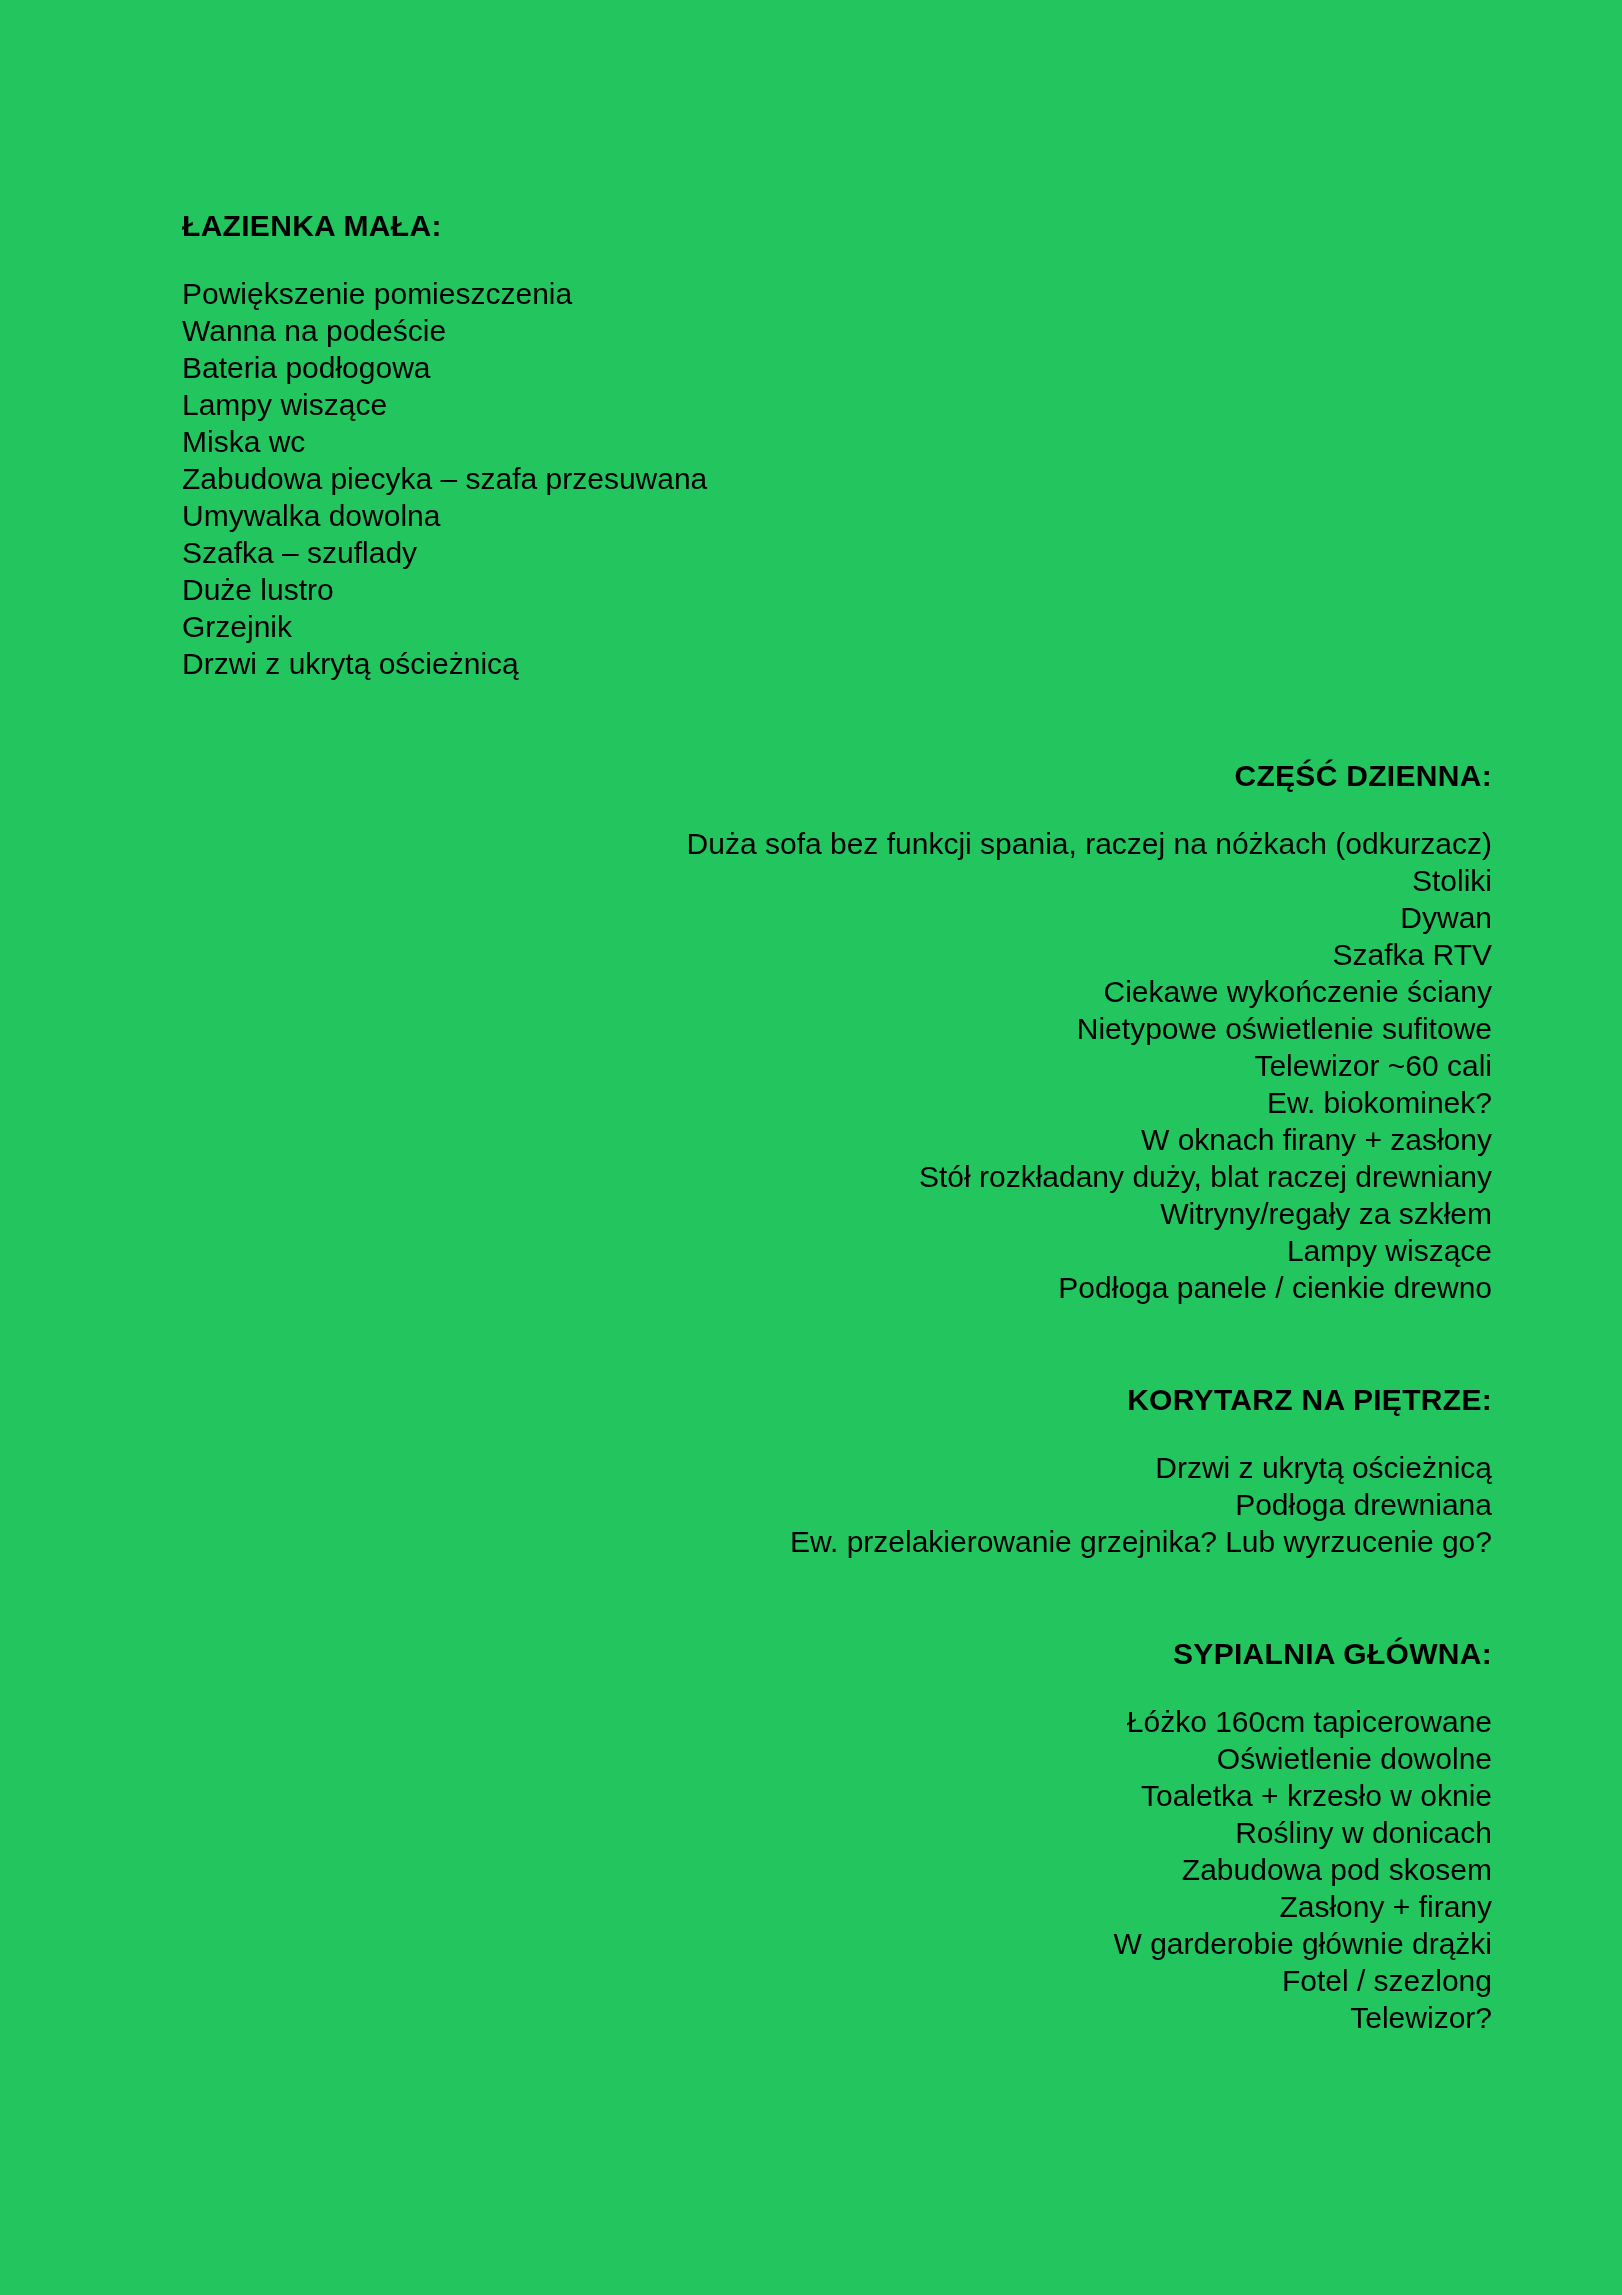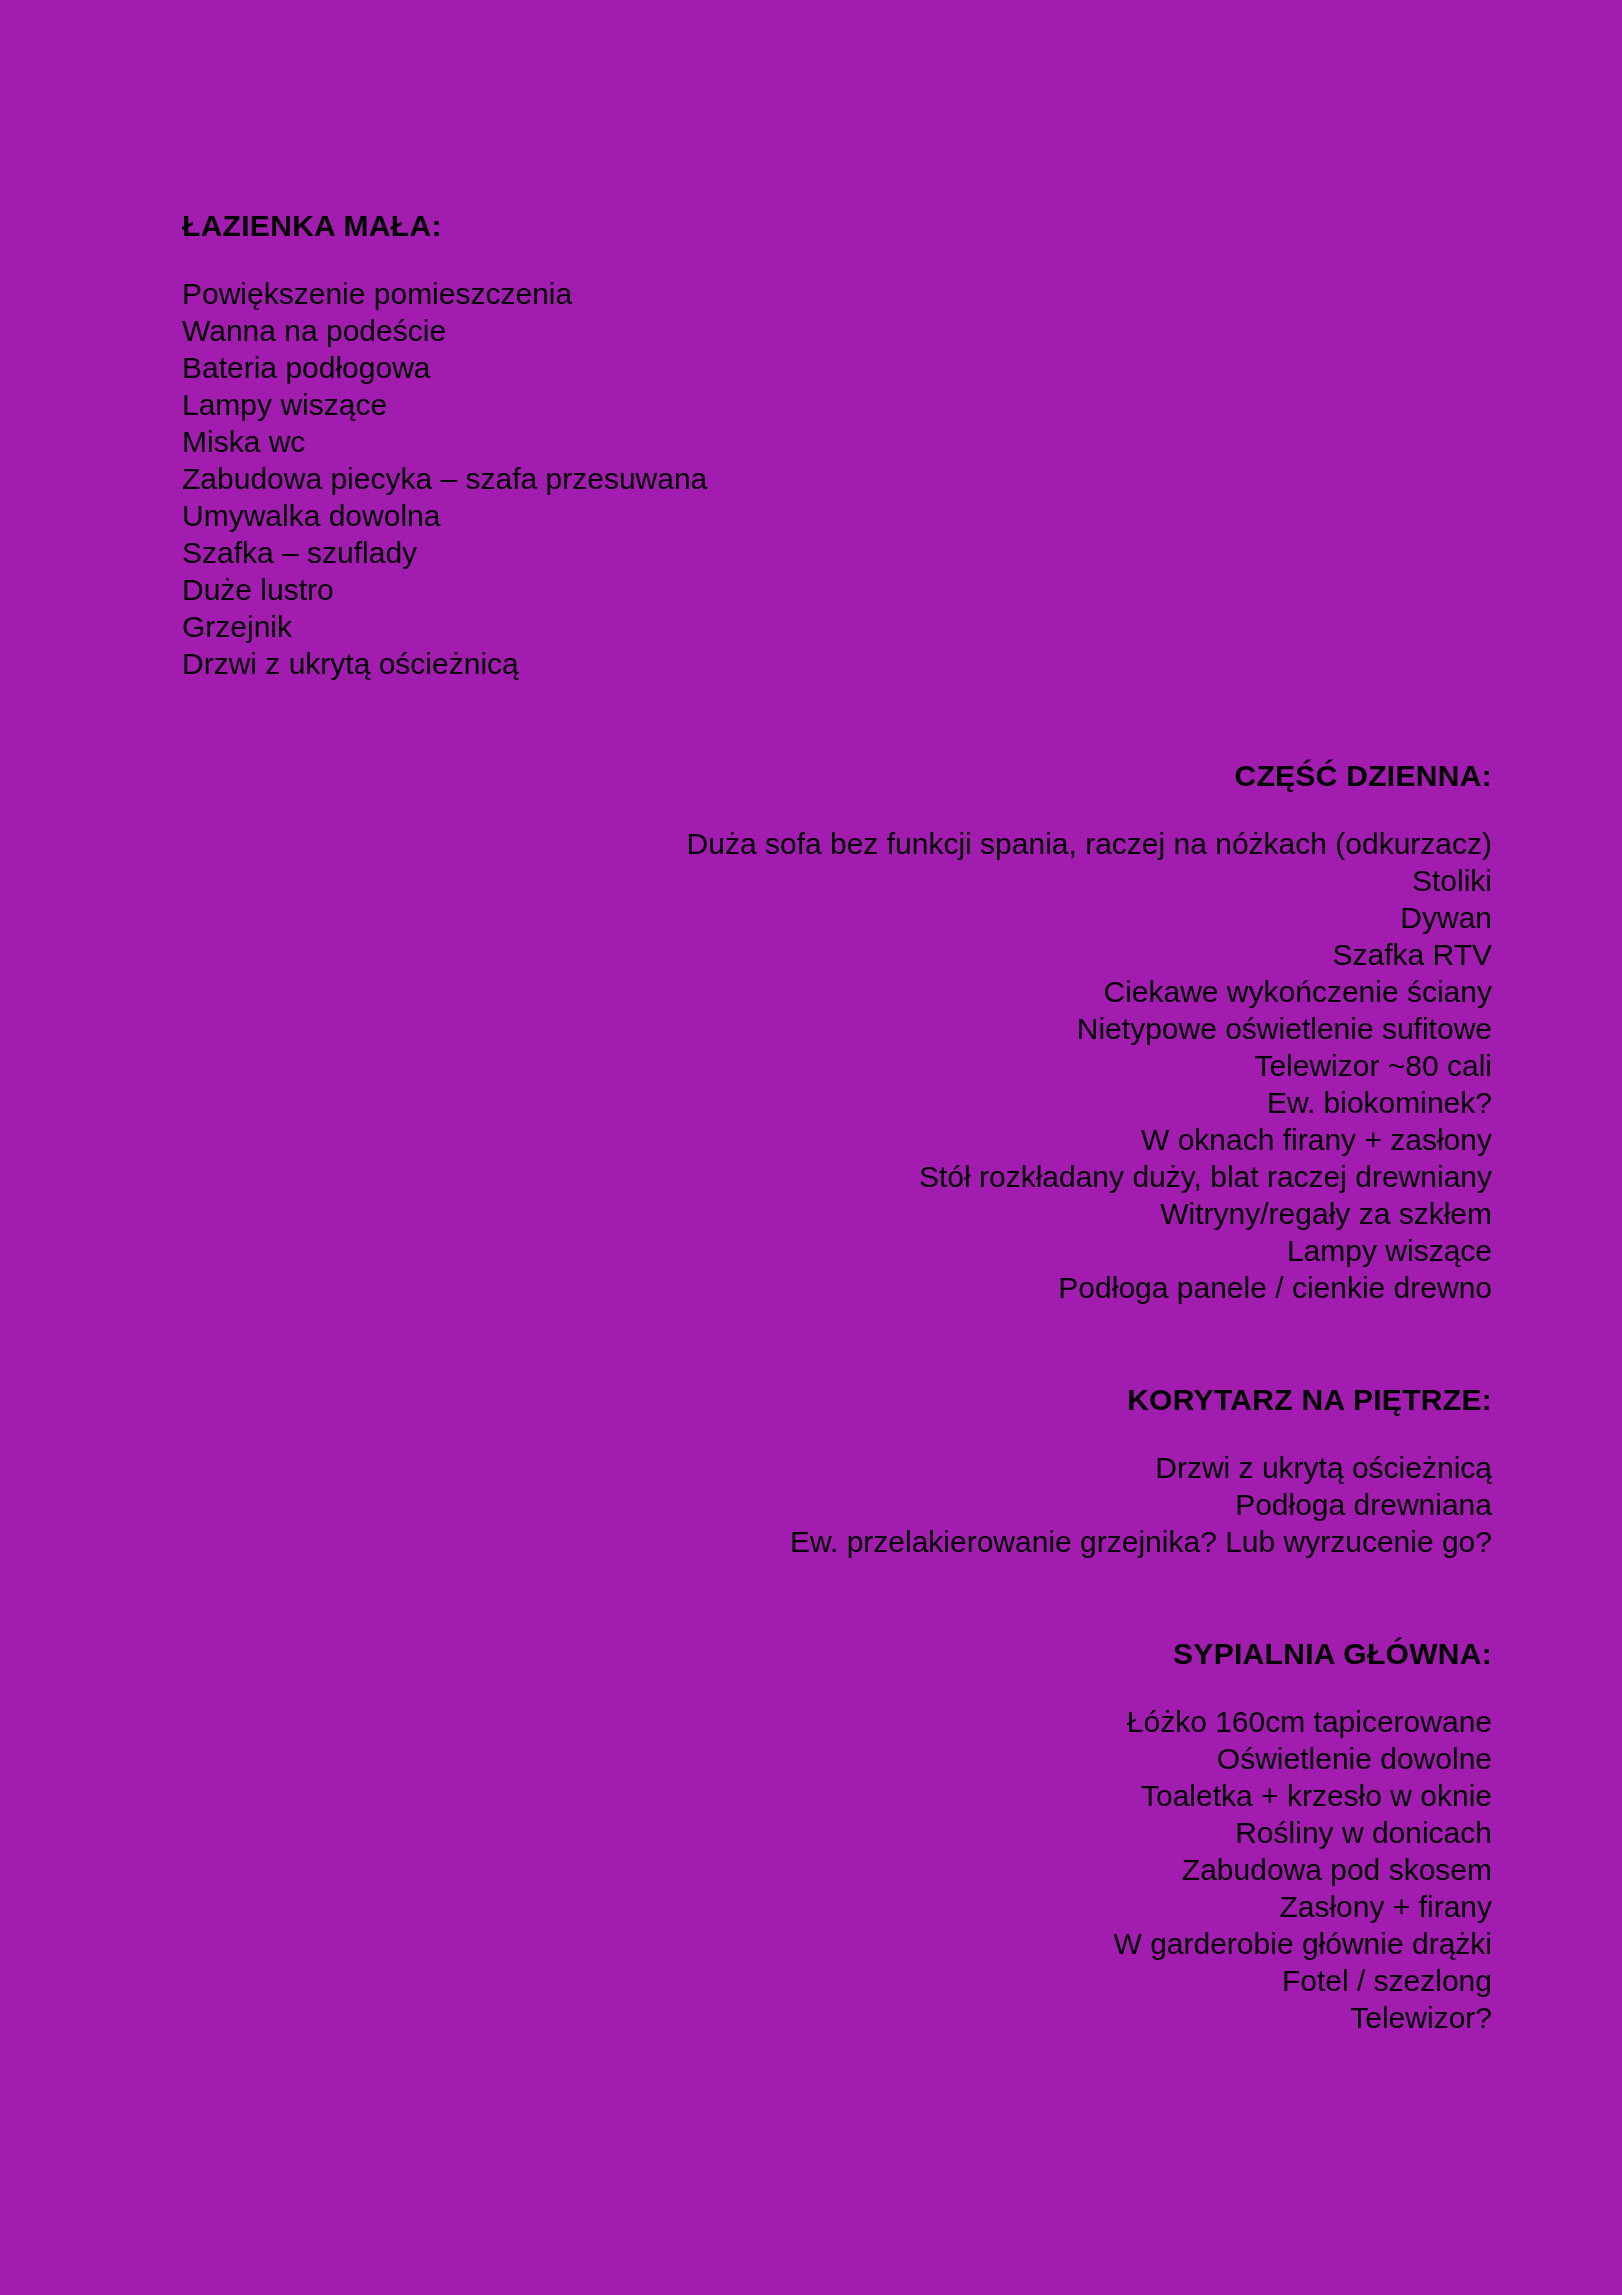--- a/index.html
+++ b/index.html
@@ -4,21 +4,21 @@
 <style>
   html, body {
     margin: 0;
     padding: 0;
     background: #ffffff;
   }
   .page {
     position: relative;
     width: 1623px;
     height: 2295px;
-    background: #a21caf;
+    background: #22c55e;
     box-sizing: border-box;
     padding: 207px 131px 0 182px;
     font-family: "Liberation Sans", sans-serif;
     font-size: 30px;
     line-height: 37px;
     color: #000000;
     overflow: hidden;
   }
   section.doc-section {
     margin: 0;
@@ -63,21 +63,21 @@
       </section>
       <section class="doc-section">
         <h2 class="section-heading">CZĘŚĆ DZIENNA:</h2>
         <div>
           <p class="list-item">Duża sofa bez funkcji spania, raczej na nóżkach (odkurzacz)</p>
           <p class="list-item">Stoliki</p>
           <p class="list-item">Dywan</p>
           <p class="list-item">Szafka RTV</p>
           <p class="list-item">Ciekawe wykończenie ściany</p>
           <p class="list-item">Nietypowe oświetlenie sufitowe</p>
-          <p class="list-item">Telewizor ~80 cali</p>
+          <p class="list-item">Telewizor ~60 cali</p>
           <p class="list-item">Ew. biokominek?</p>
           <p class="list-item">W oknach firany + zasłony</p>
           <p class="list-item">Stół rozkładany duży, blat raczej drewniany</p>
           <p class="list-item">Witryny/regały za szkłem</p>
           <p class="list-item">Lampy wiszące</p>
           <p class="list-item">Podłoga panele / cienkie drewno</p>
         </div>
       </section>
       <section class="doc-section">
         <h2 class="section-heading">KORYTARZ NA PIĘTRZE:</h2>

